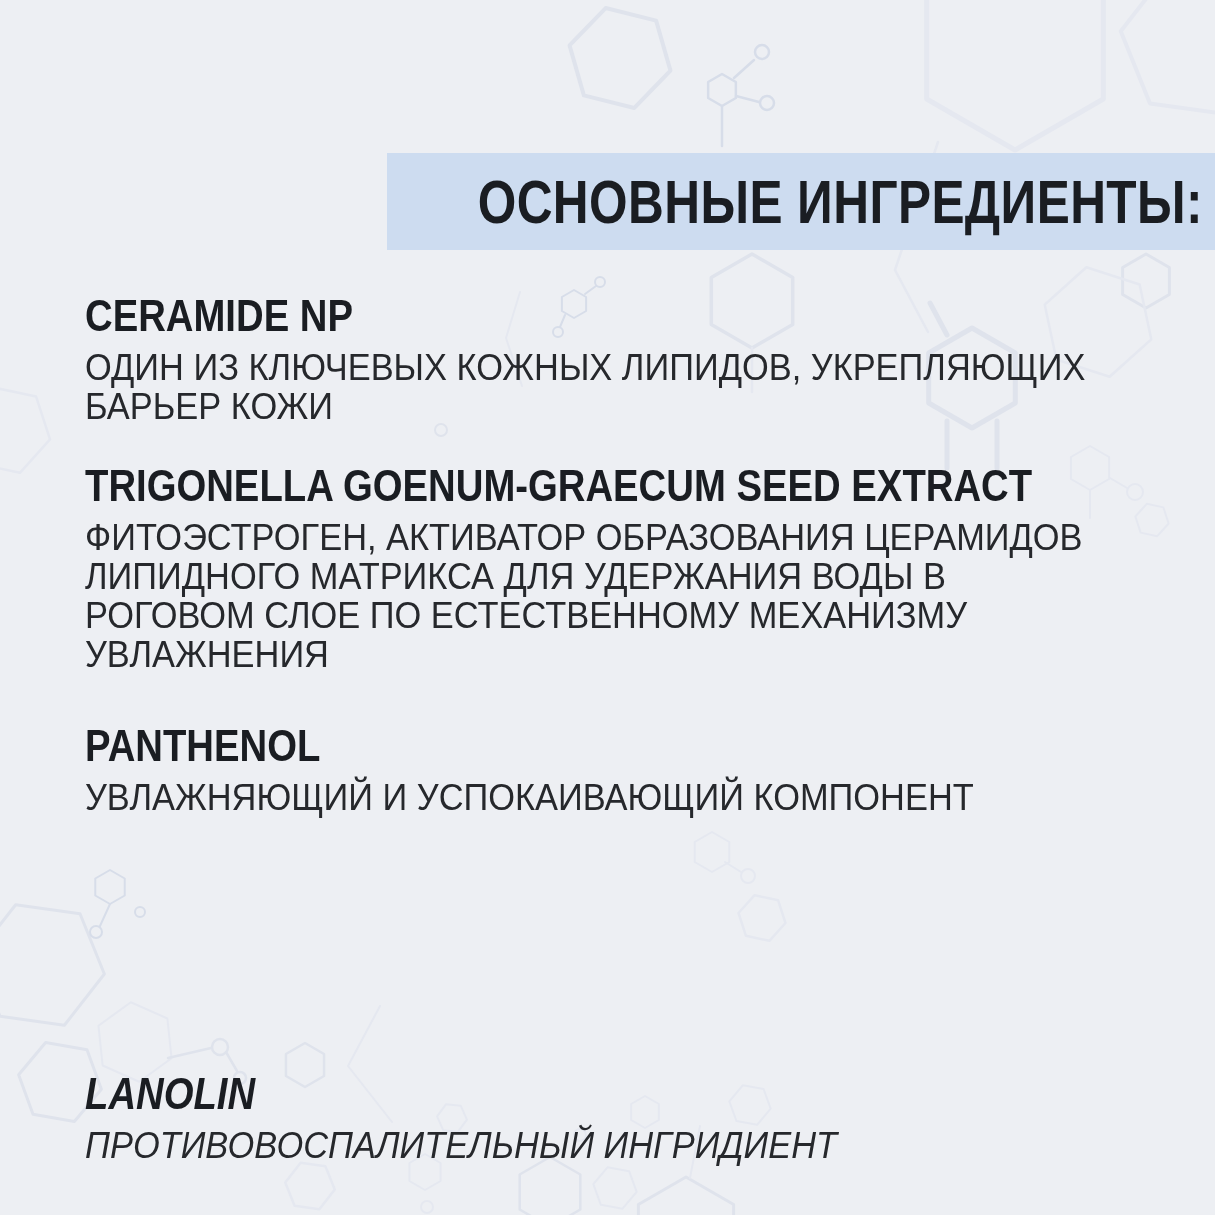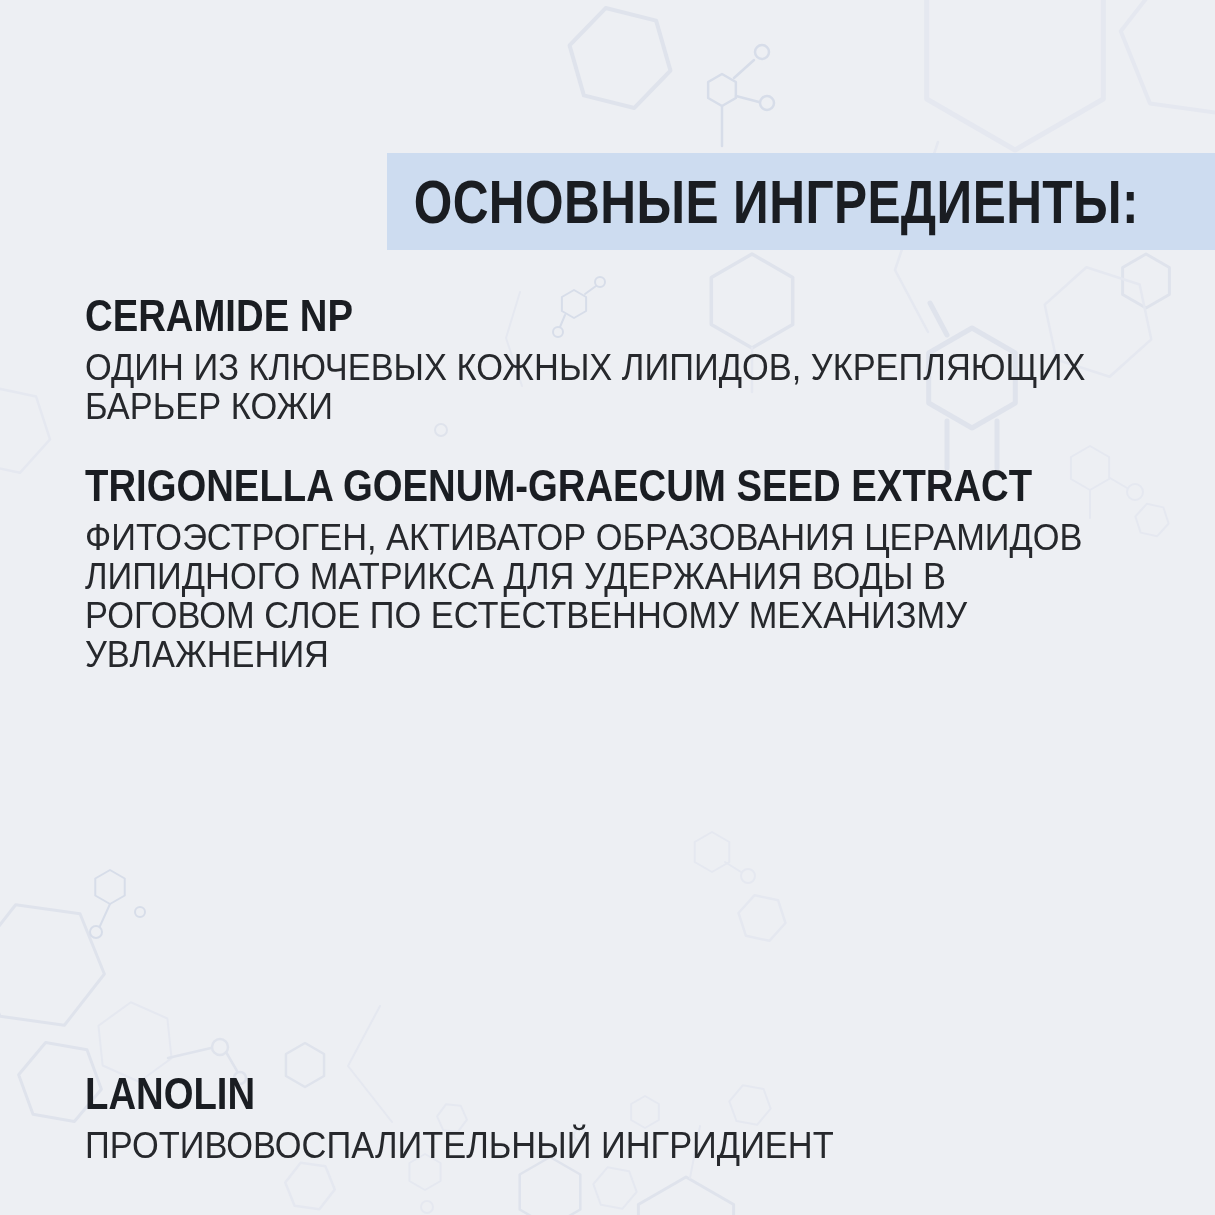--- a/index.html
+++ b/index.html
@@ -19,21 +19,20 @@
   }
   .banner {
     position: absolute;
     left: 387px;
     right: 0;
     top: 153px;
     height: 97px;
     background: #cddcf0;
     display: flex;
     align-items: center;
-    justify-content: center;
   }
   .banner .title {
     font-size: 62px;
     font-weight: bold;
     color: #1a1d22;
     white-space: nowrap;
     transform: scaleX(0.80);
     margin-right: 50px;
     letter-spacing: 0.5px;
   }
@@ -61,21 +60,21 @@
     color: #26282c;
     white-space: pre-line;
     transform: scaleX(0.93);
     transform-origin: 0 0;
     letter-spacing: 0;
   }
   .s1 { top: 294px; }
   .s2 { top: 464px; }
   .s3 { top: 724px; }
   .s4 { top: 882px; }
-  .s5 { top: 1072px; }
+  .s5 { top: 1072px; font-style: italic; }
 </style>
 </head>
 <body>
 
 <div class="canvas">
 
   <svg class="decor" viewBox="0 0 1215 1215" xmlns="http://www.w3.org/2000/svg">
     <g fill="none" stroke-linecap="round" stroke-linejoin="round">
 
       <polygon transform="translate(620 58) rotate(14) scale(1.04)" stroke="#dfe3ec" stroke-width="4" vector-effect="non-scaling-stroke" points="50,0 25,43.3 -25,43.3 -50,0 -25,-43.3 25,-43.3"></polygon>
@@ -156,20 +155,24 @@
   </div>
 
   <div class="section s2">
     <h2 class="ing-name">TRIGONELLA GOENUM-GRAECUM SEED EXTRACT</h2>
     <p class="ing-desc">ФИТОЭСТРОГЕН, АКТИВАТОР ОБРАЗОВАНИЯ ЦЕРАМИДОВ
 ЛИПИДНОГО МАТРИКСА ДЛЯ УДЕРЖАНИЯ ВОДЫ В
 РОГОВОМ СЛОЕ ПО ЕСТЕСТВЕННОМУ МЕХАНИЗМУ
 УВЛАЖНЕНИЯ</p>
   </div>
 
+  <div class="section s3">
+    <h2 class="ing-name">PANTHENOL</h2>
+    <p class="ing-desc">УВЛАЖНЯЮЩИЙ И УСПОКАИВАЮЩИЙ КОМПОНЕНТ</p>
+  </div>
 
 
   <div class="section s5">
     <h2 class="ing-name">LANOLIN</h2>
     <p class="ing-desc">ПРОТИВОВОСПАЛИТЕЛЬНЫЙ ИНГРИДИЕНТ</p>
   </div>
 
 </div>
 
 </body></html>

